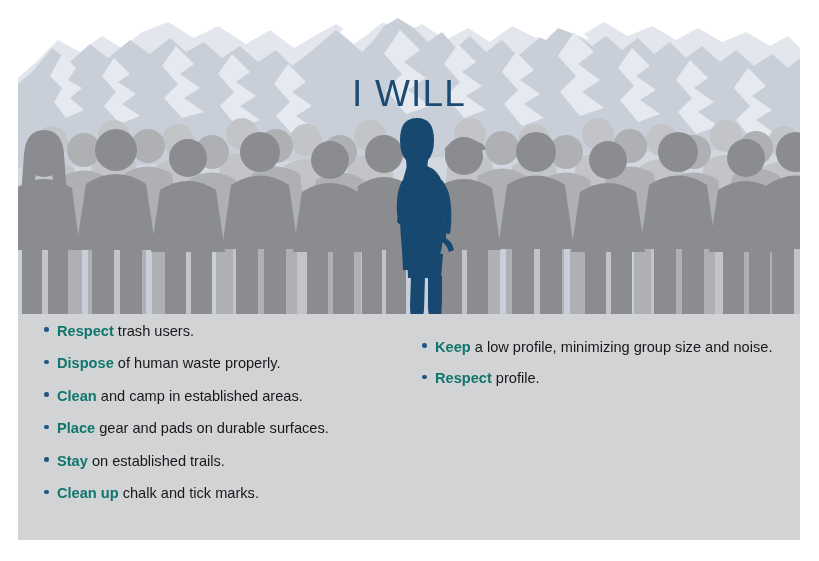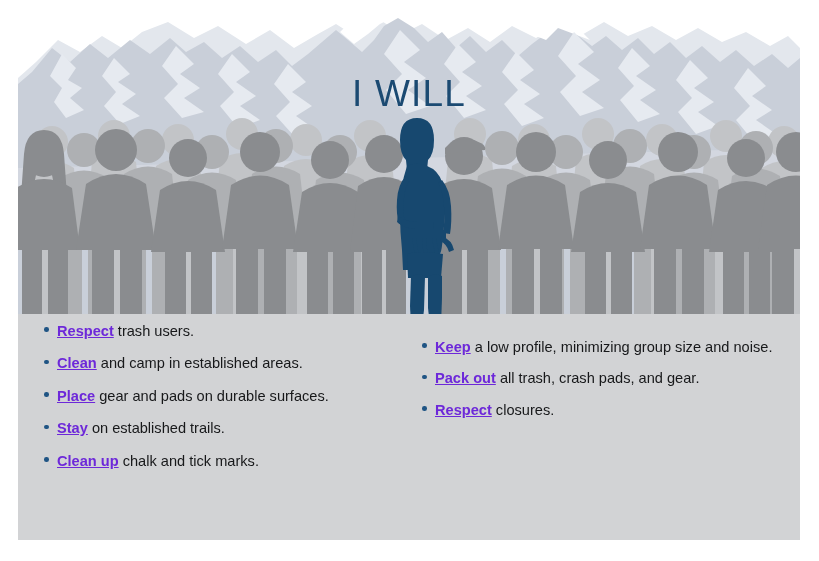--- a/index.html
+++ b/index.html
@@ -59,22 +59,21 @@
   .col-right li { margin-bottom: 13.5px; }
   li .dot {
     position: absolute;
     left: 0; top: 0.30em;
     width: 4.6px; height: 4.6px;
     border-radius: 50%;
     background: #1f5484;
   }
   li .lead {
     font-weight: bold;
-    color: #6d28d9;
-    text-decoration: underline;
+    color: #0f766e;
   }
 </style>
 </head>
 <body>
 
 <div id="poster">
 
   <div id="scene">
     <svg viewBox="0 0 782 305" preserveAspectRatio="none" aria-hidden="true">
 
@@ -372,20 +371,24 @@
   <div id="lists">
 
     <div class="col col-left">
       <ul>
         <li>
           <span class="dot"></span>
           <span class="lead">Respect</span><span> trash users.</span>
         </li>
         <li>
           <span class="dot"></span>
+          <span class="lead">Dispose</span><span> of human waste properly.</span>
+        </li>
+        <li>
+          <span class="dot"></span>
           <span class="lead">Clean</span><span> and camp in established areas.</span>
         </li>
         <li>
           <span class="dot"></span>
           <span class="lead">Place</span><span> gear and pads on durable surfaces.</span>
         </li>
         <li>
           <span class="dot"></span>
           <span class="lead">Stay</span><span> on established trails.</span>
         </li>
@@ -397,23 +400,19 @@
     </div>
 
     <div class="col col-right">
       <ul>
         <li>
           <span class="dot"></span>
           <span class="lead">Keep</span><span> a low profile, minimizing group size and noise.</span>
         </li>
         <li>
           <span class="dot"></span>
-          <span class="lead">Pack out</span><span> all trash, crash pads, and gear.</span>
-        </li>
-        <li>
-          <span class="dot"></span>
-          <span class="lead">Respect</span><span> closures.</span>
+          <span class="lead">Respect</span><span> profile.</span>
         </li>
       </ul>
     </div>
 
   </div>
 </div>
 
 </body></html>

